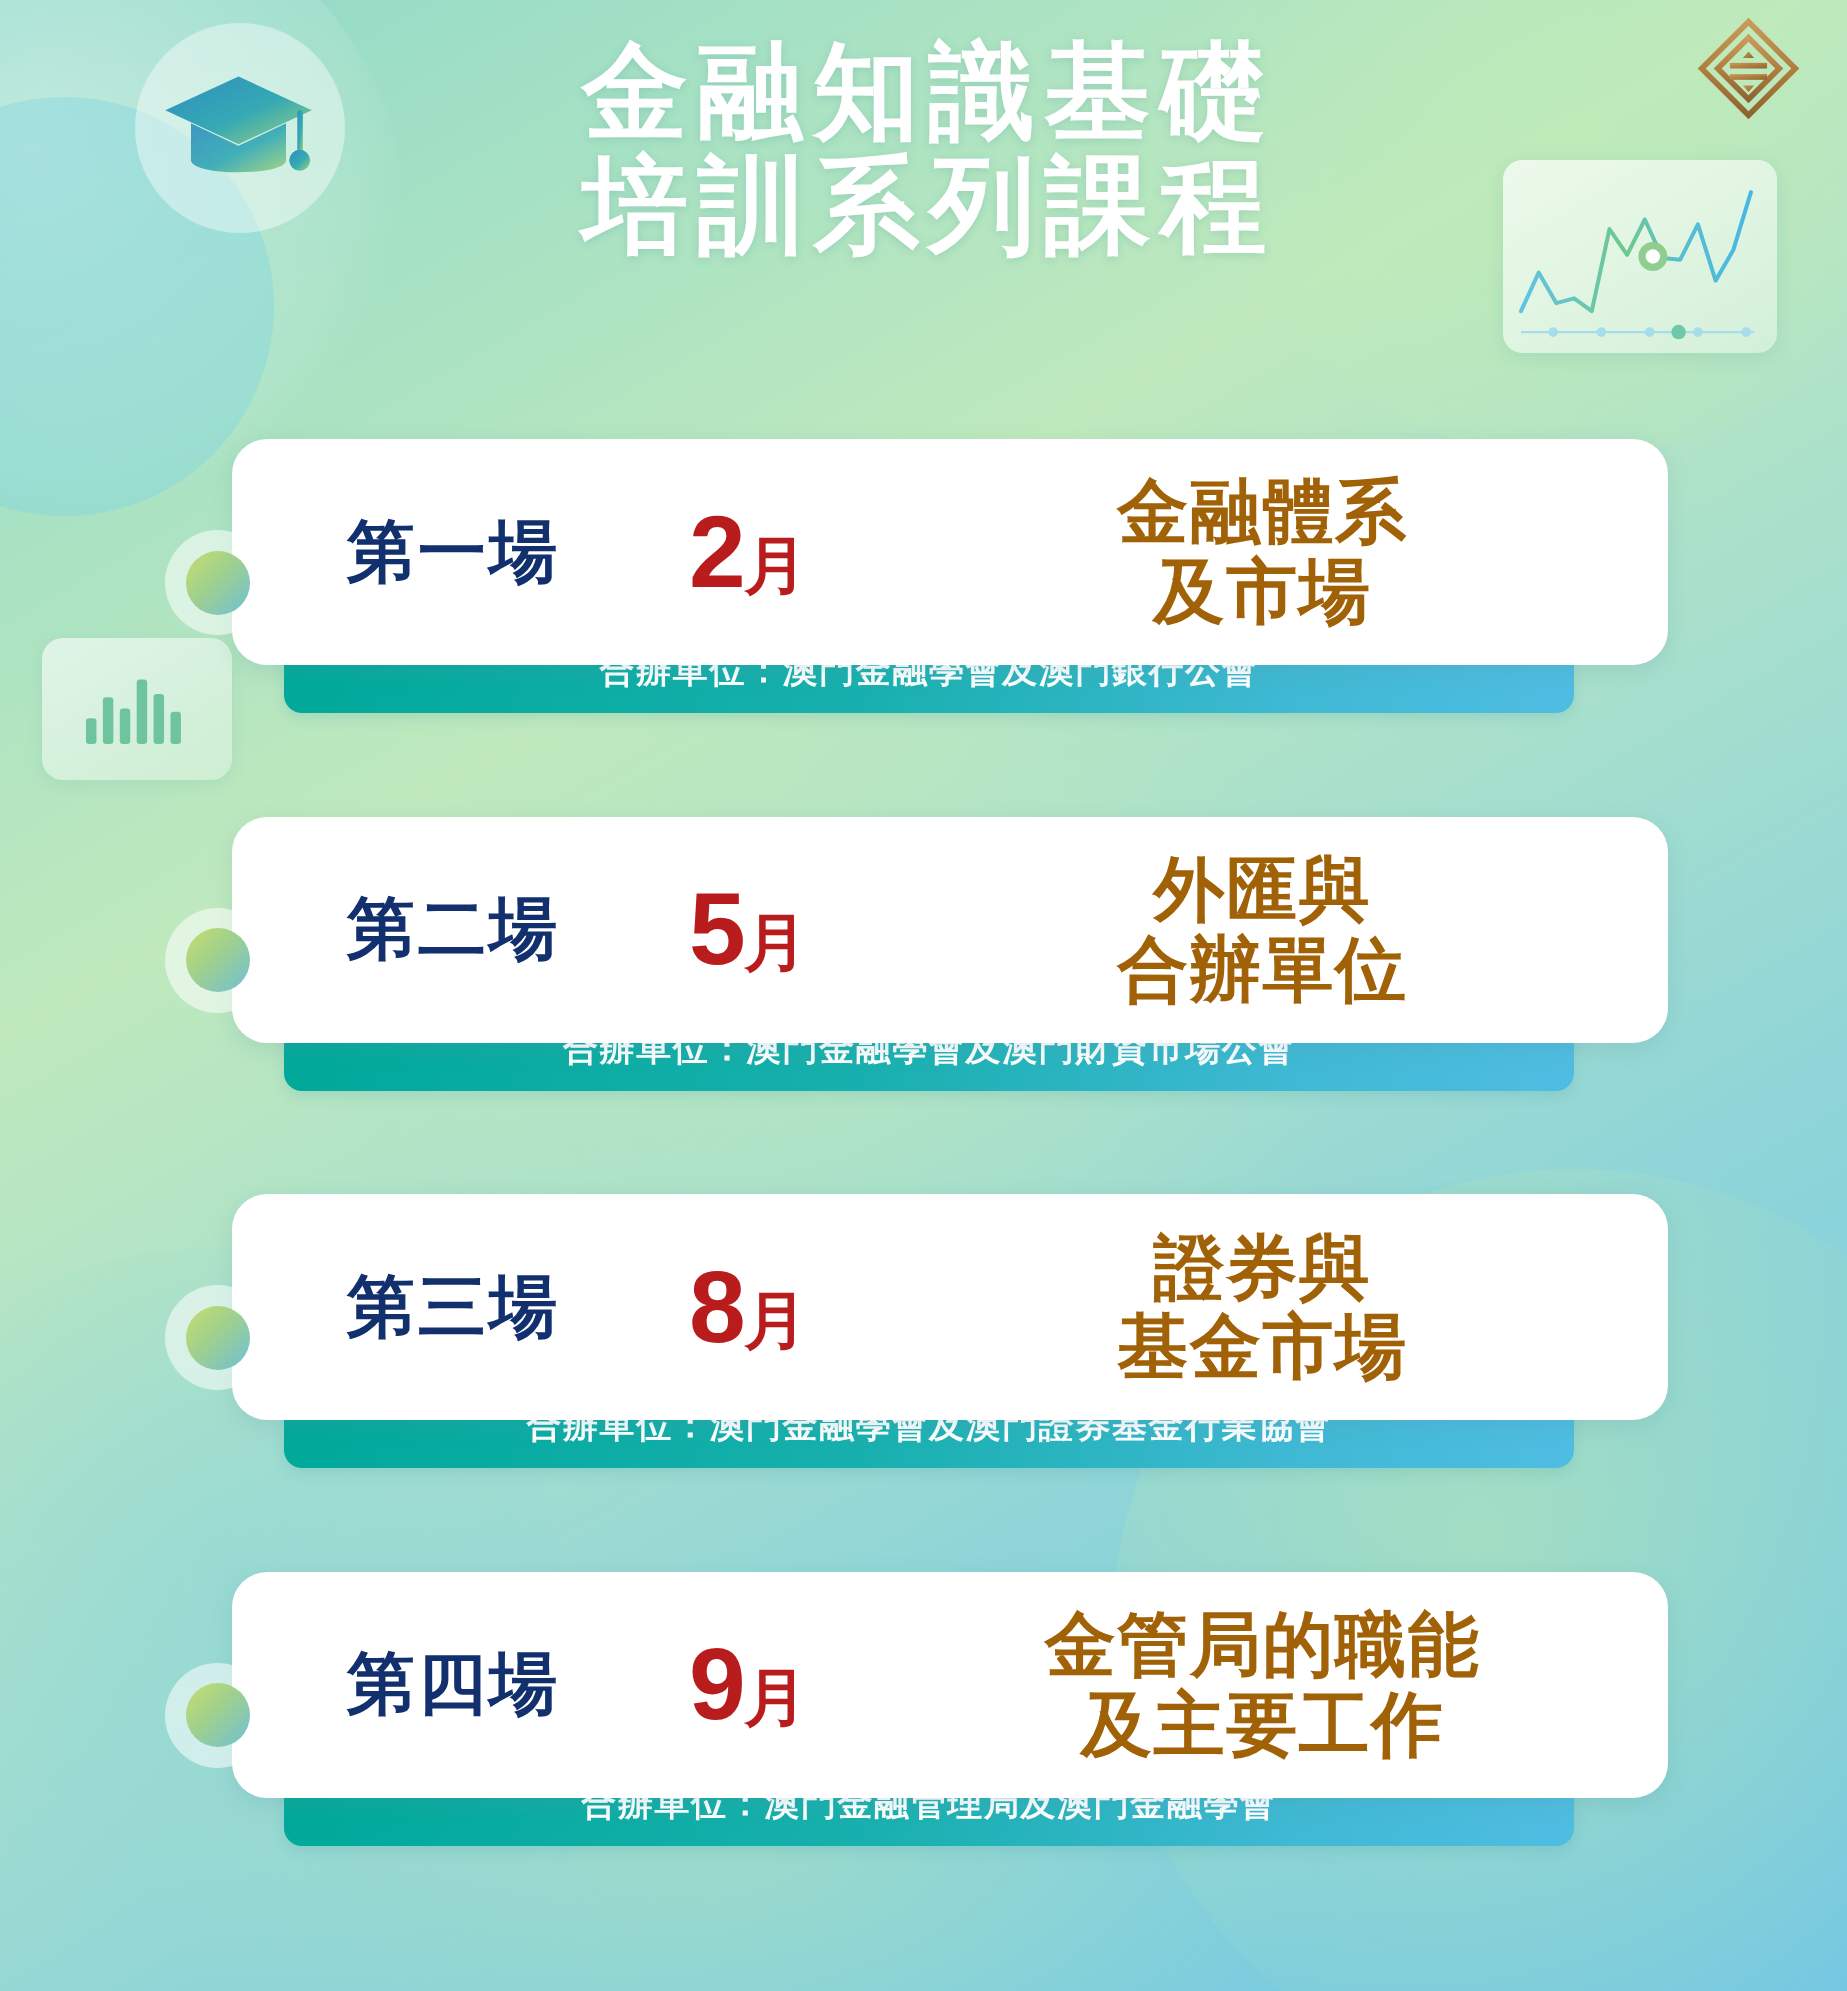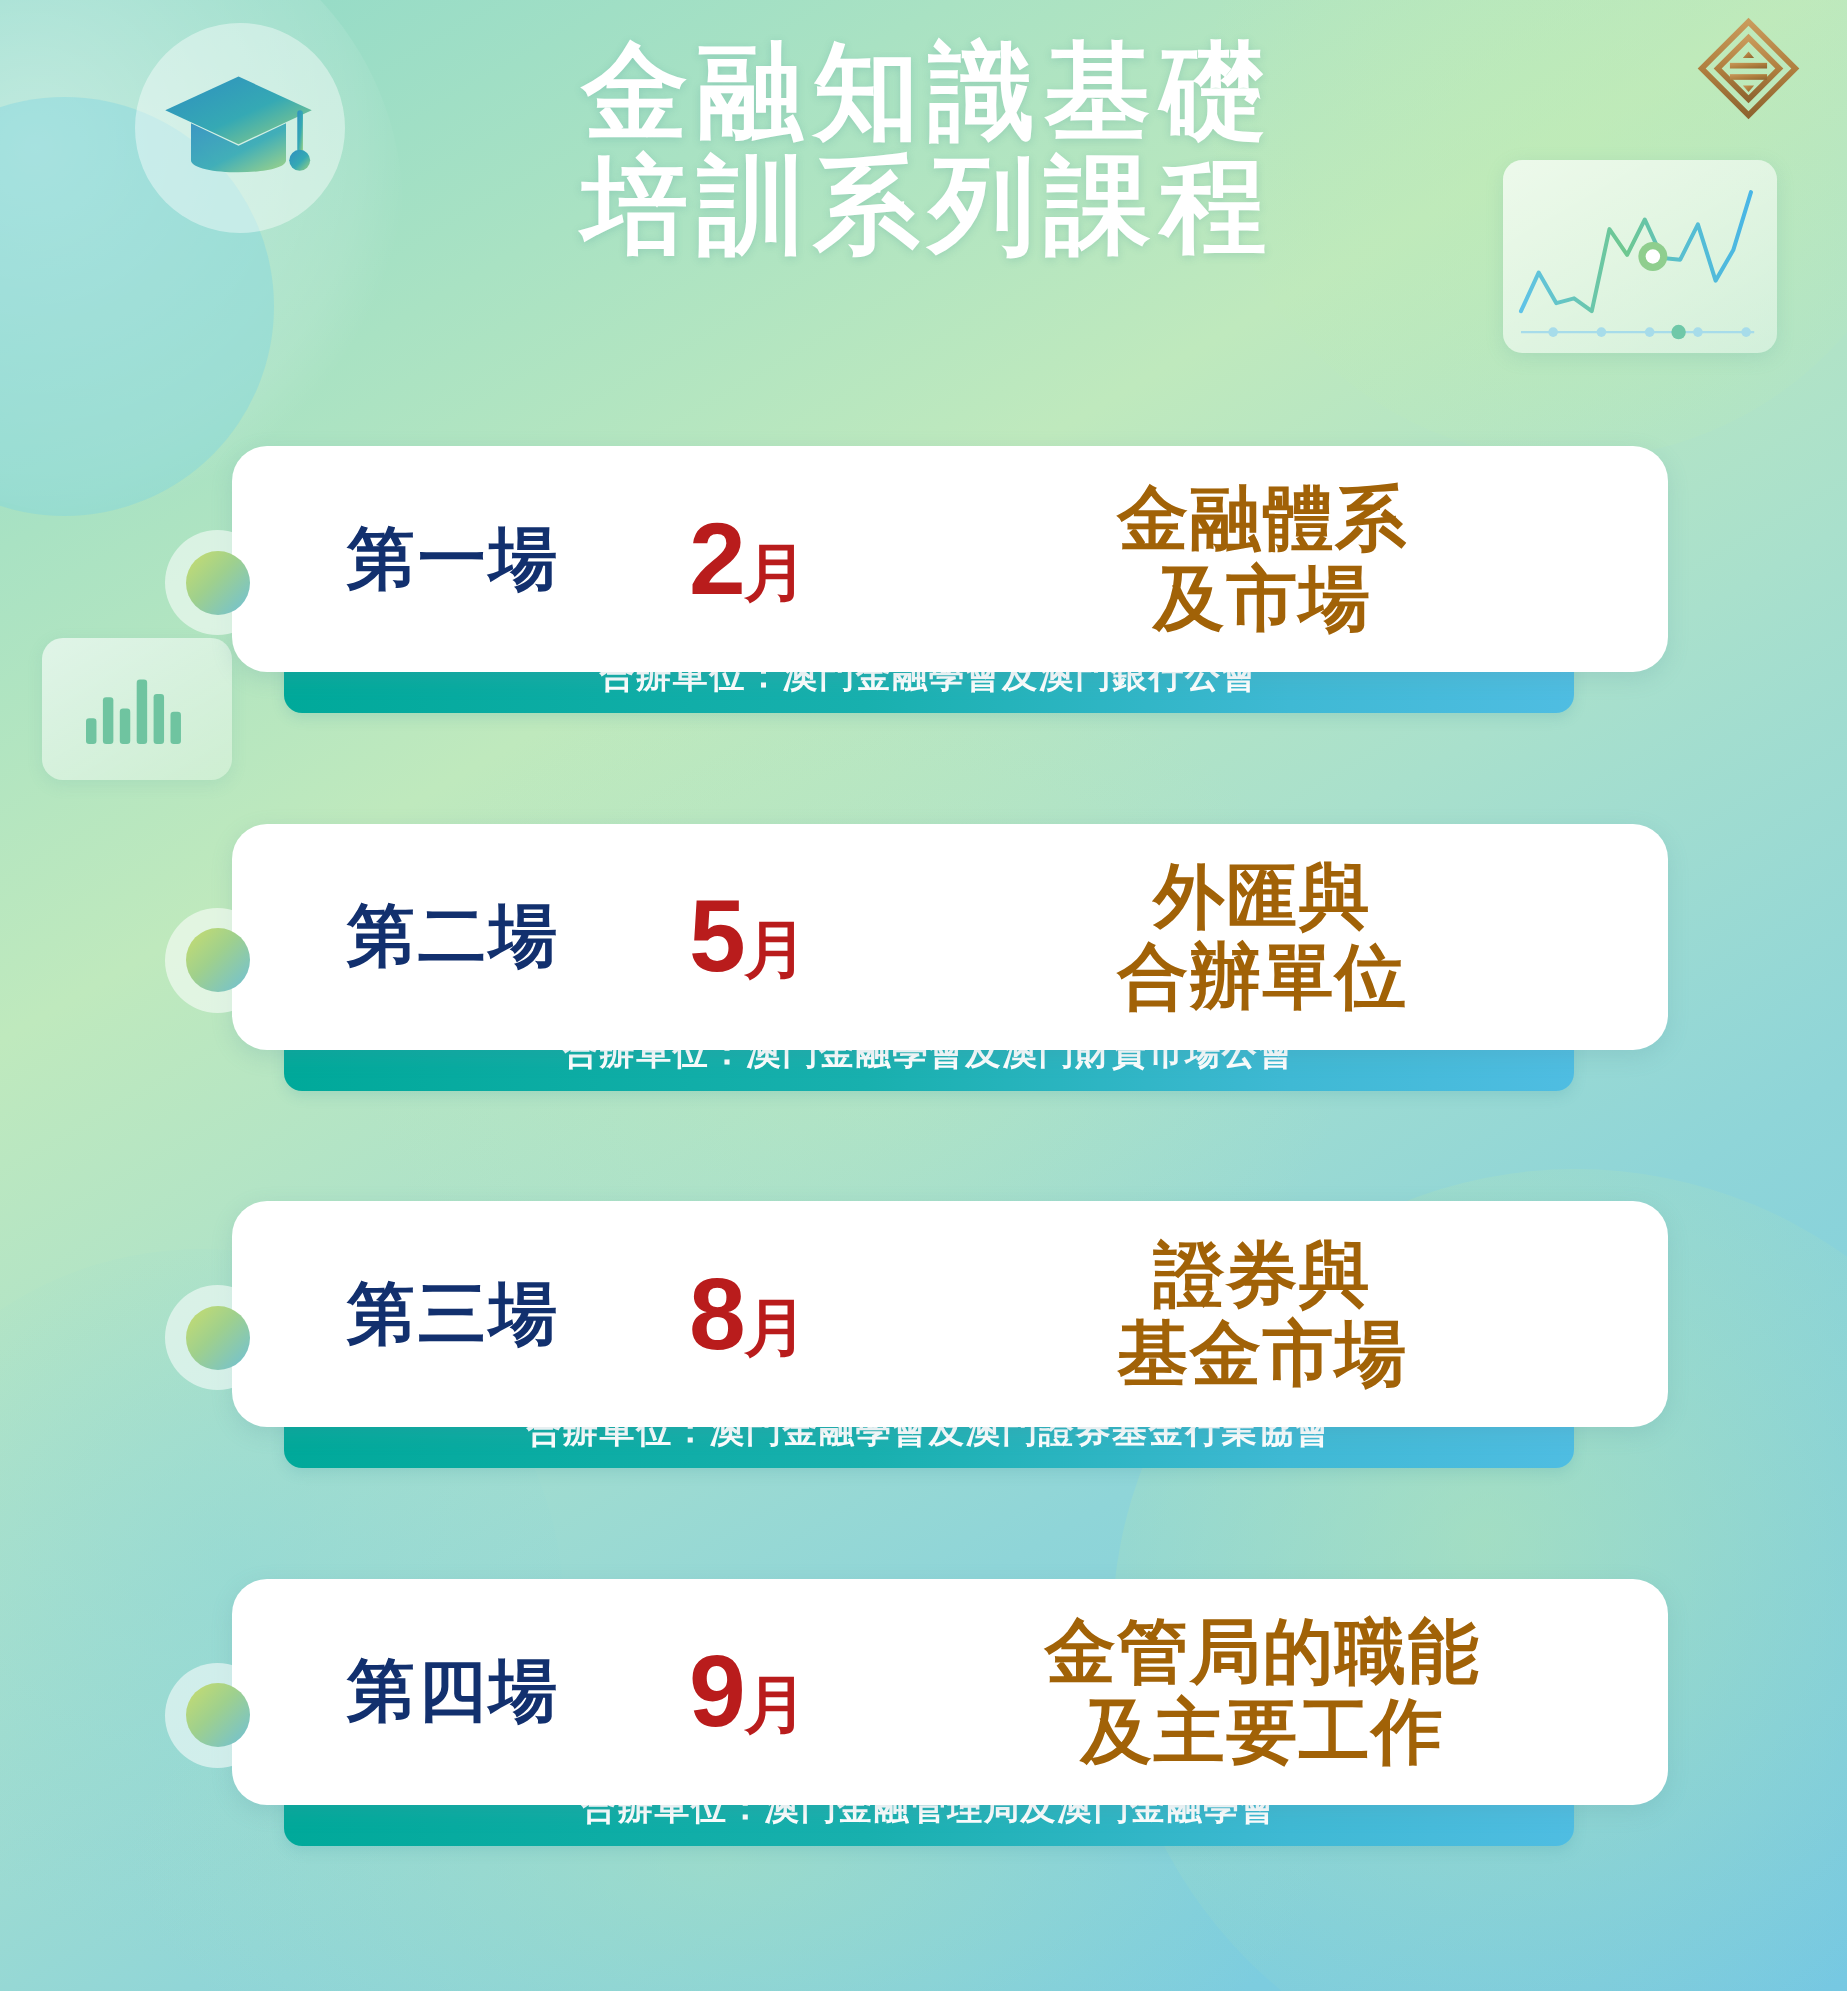--- a/index.html
+++ b/index.html
@@ -89,21 +89,21 @@
     background: rgba(255,255,255,.55);
     display: flex; align-items: center; justify-content: center;
     z-index: 3;
   }
   .dot-inner {
     width: 64px; height: 64px; border-radius: 50%;
     background: linear-gradient(135deg, #c9dd6e 0%, #9fd08d 45%, #6fc0d8 100%);
   }
 
   .card {
-    position: absolute; left: 232px; top: 11px; width: 1436px; height: 226px;
+    position: absolute; left: 232px; top: 4px; width: 1436px; height: 226px;
     background: #ffffff;
     border-radius: 35px;
     box-shadow: 0 6.4px 21px rgba(88,150,158,.20);
     display: flex; align-items: center;
     z-index: 2;
   }
   .card-no {
     width: 387px; text-align: center;
     color: #12306e; font-weight: 700; font-size: 68px; letter-spacing: 3.2px;
     padding-left: 56px;
@@ -117,21 +117,21 @@
   .card-topic {
     flex: 1; text-align: center; padding-right: 20px;
     color: #a16207; font-weight: 700; font-size: 71px; line-height: 1.12; letter-spacing: 1.6px;
   }
   .card-topic span { display: block; }
 
   .partner-bar {
     position: absolute; left: 284px; top: 212px; width: 1290px; height: 66px;
     border-radius: 0 0 18px 18px;
     background: linear-gradient(90deg, #00a99a 0%, #18b0ae 45%, #3fb9d4 78%, #4fbde2 100%);
-    display: flex; align-items: center; justify-content: center;
+    display: flex; align-items: flex-start; justify-content: center;
     z-index: 1;
     box-shadow: 0 4.8px 13px rgba(60,150,160,.18);
   }
   .partner-bar span {
     color: #ffffff; font-weight: 700; font-size: 35px; letter-spacing: 1.6px;
     padding-bottom: 9.7px;
   }
 </style>
 </head>
 <body>

